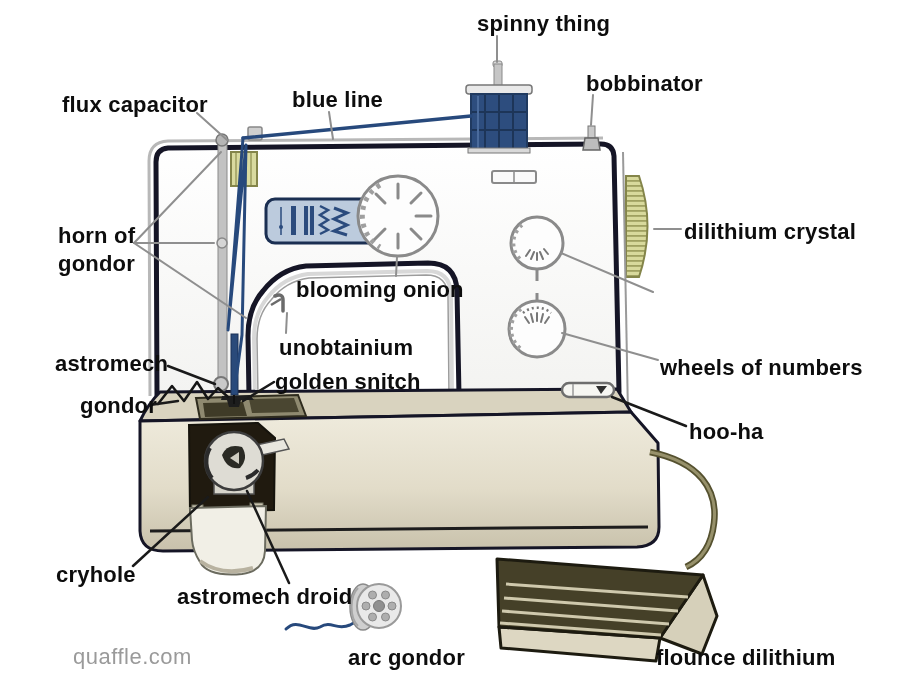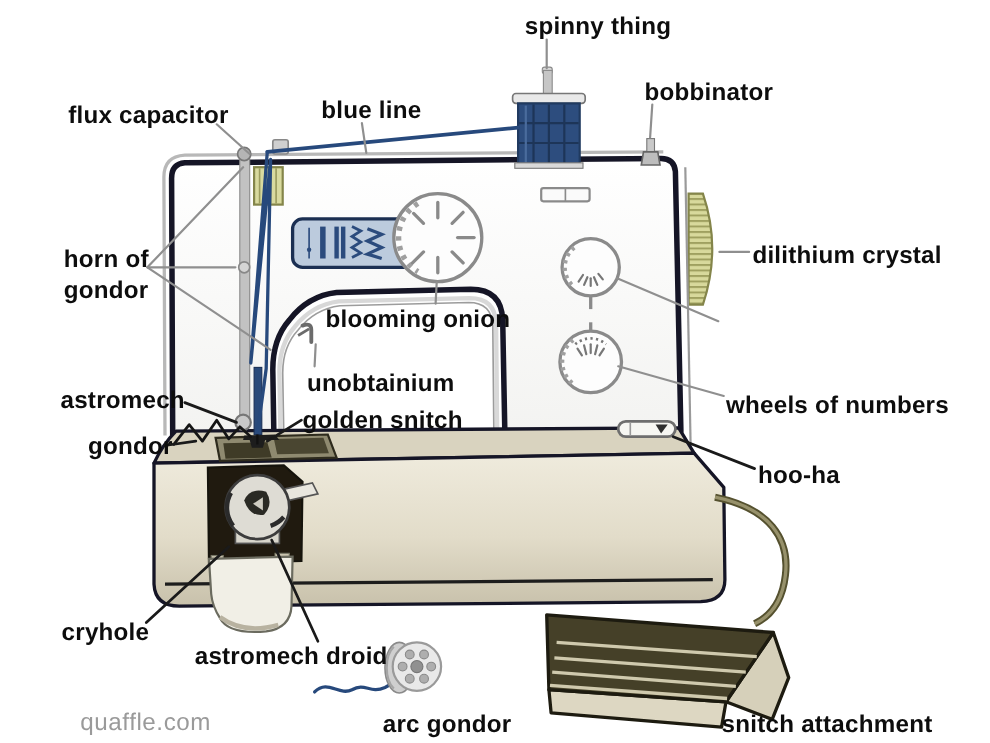--- a/index.html
+++ b/index.html
@@ -246,16 +246,16 @@
 <div class="lbl" style="left:275px;top:368px">golden snitch</div>
 <div class="lbl" style="left:279px;top:334px">unobtainium</div>
 <div class="lbl" style="left:55px;top:350px">astromech</div>
 <div class="lbl" style="left:80px;top:392px">gondor</div>
 <div class="lbl" style="left:660px;top:354px">wheels of numbers</div>
 <div class="lbl" style="left:684px;top:218px">dilithium crystal</div>
 <div class="lbl" style="left:689px;top:418px">hoo-ha</div>
 <div class="lbl" style="left:56px;top:561px">cryhole</div>
 <div class="lbl" style="left:177px;top:583px">astromech droid</div>
 <div class="lbl" style="left:348px;top:644px">arc gondor</div>
-<div class="lbl" style="left:656px;top:644px">snitch attachment</div>
+<div class="lbl" style="left:656px;top:644px">flounce dilithium</div>
 <div class="lbl watermark" style="left:73px;top:643px">quaffle.com</div>
 
 </div>
 
 </body></html>

